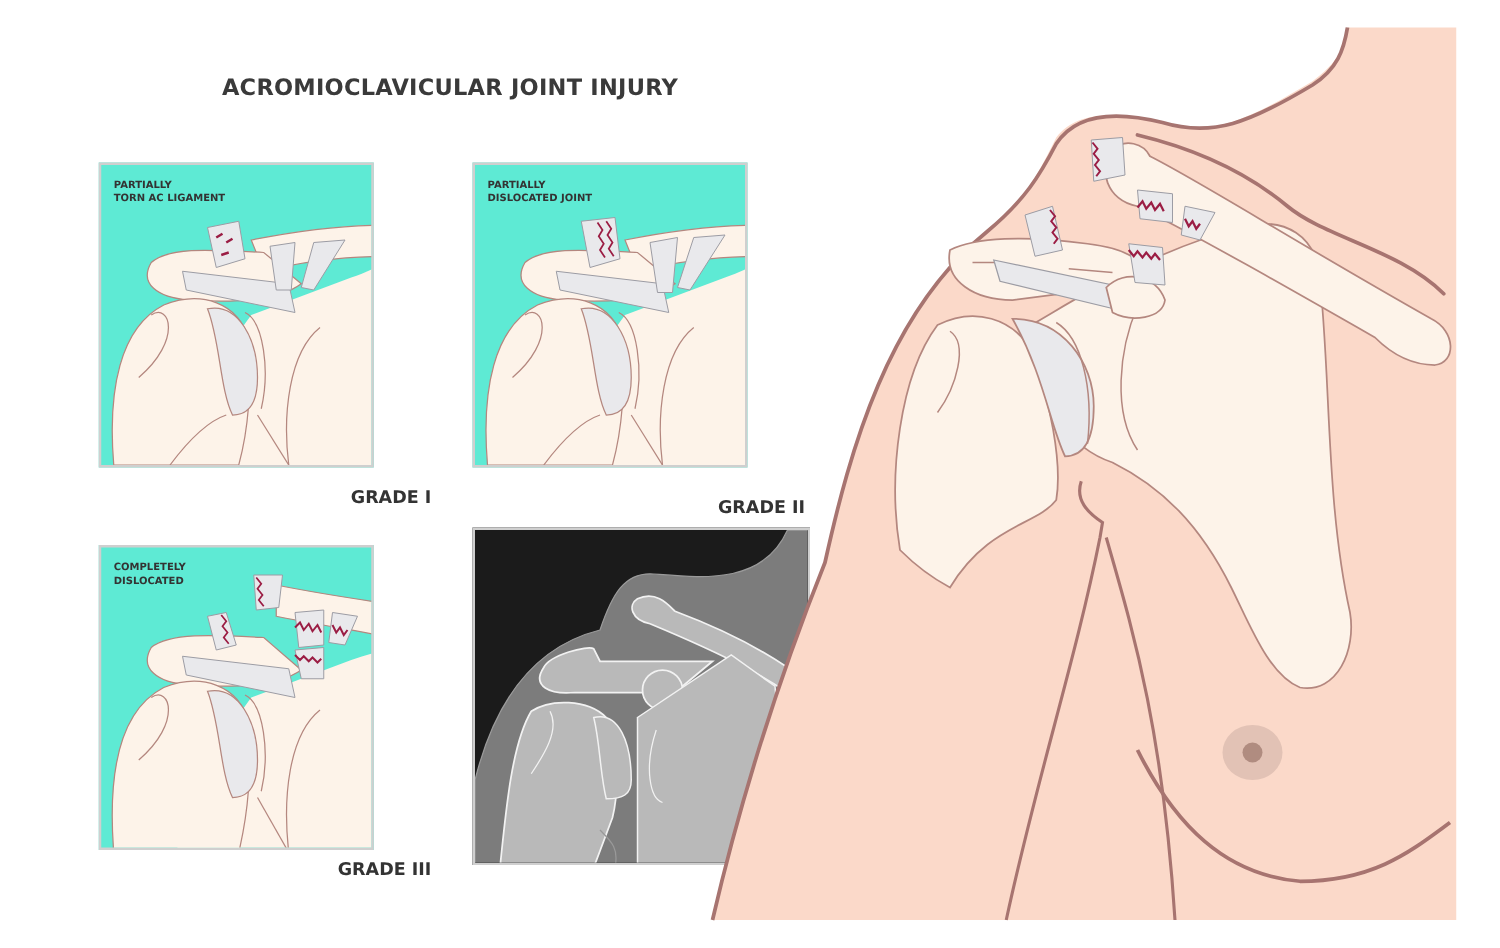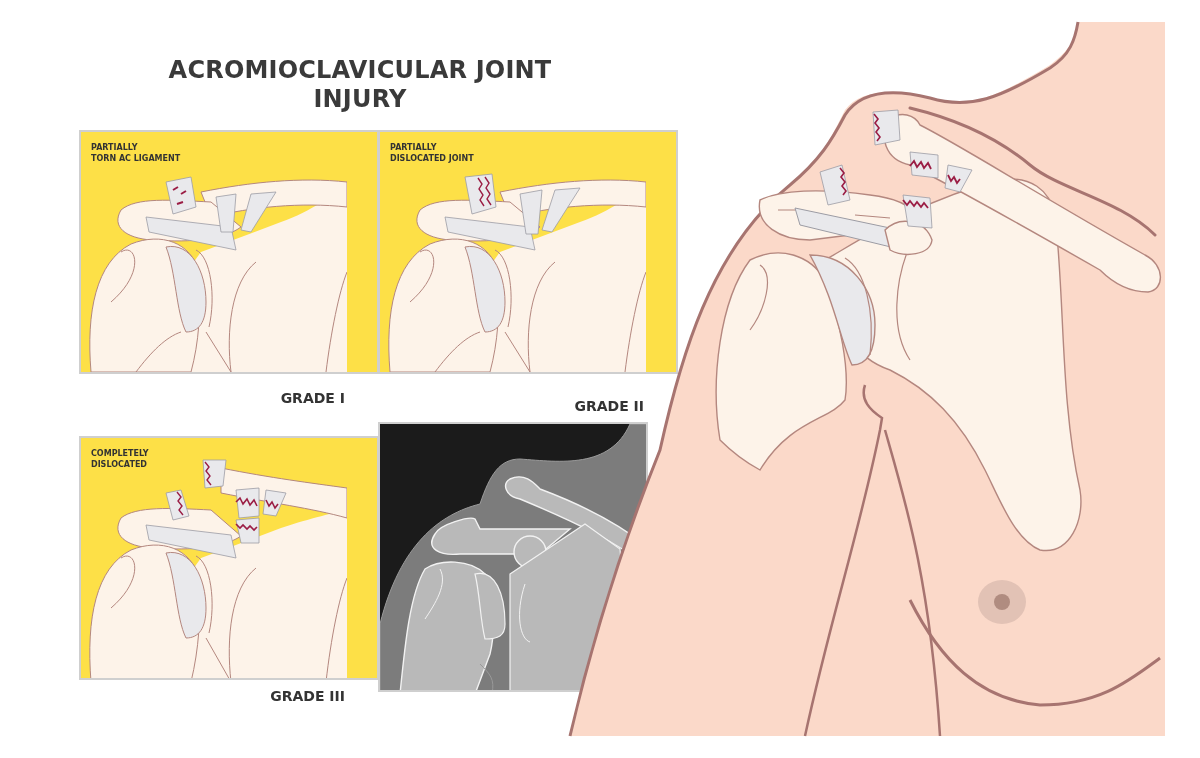--- a/index.html
+++ b/index.html
@@ -1,21 +1,21 @@
 <!DOCTYPE html>
 <html><head>
 <meta charset="utf-8">
 <style>
   html, body { margin: 0; padding: 0; background: #ffffff; }
   body { width: 1200px; height: 758px; position: relative; overflow: hidden;
          font-family: "DejaVu Sans", "Liberation Sans", sans-serif; }
   .title { position: absolute; left: 150px; top: 56px; width: 420px; text-align: center;
-           font-weight: bold; color: #3a3a3a; font-size: 24px; line-height: 29px; letter-spacing: 0.2px; }
-  .panel { position: absolute; width: 300px; height: 240px; border: 2px solid #cfcfcf; box-sizing: border-box;
-           background: #fde047; overflow: hidden; }
+           font-weight: bold; color: #3a3a3a; font-size: 18px; line-height: 29px; letter-spacing: 0.2px; }
+  .panel { position: absolute; width: 220px; height: 240px; border: 2px solid #cfcfcf; box-sizing: border-box;
+           background: #5eead4; overflow: hidden; }
   .panel svg { position: absolute; left: 0; top: 0; }
   .panel-label { position: absolute; left: 10px; top: 10px; font-weight: bold; font-size: 8px;
                  line-height: 11px; color: #333333; z-index: 2; text-transform: uppercase; }
   .grade { position: absolute; font-weight: bold; font-size: 14px; color: #333333; text-align: right; width: 266px; }
   #p1 { left: 79px; top: 130px; height: 244px; }
   #p2 { left: 378px; top: 130px; height: 244px; }
   #p3 { left: 79px; top: 436px; height: 244px; }
   #p4 { left: 378px; top: 422px; width: 270px; height: 270px; background: #1b1b1b; }
   #g1 { left: 79px; top: 390px; }
   #g2 { left: 378px; top: 398px; }

